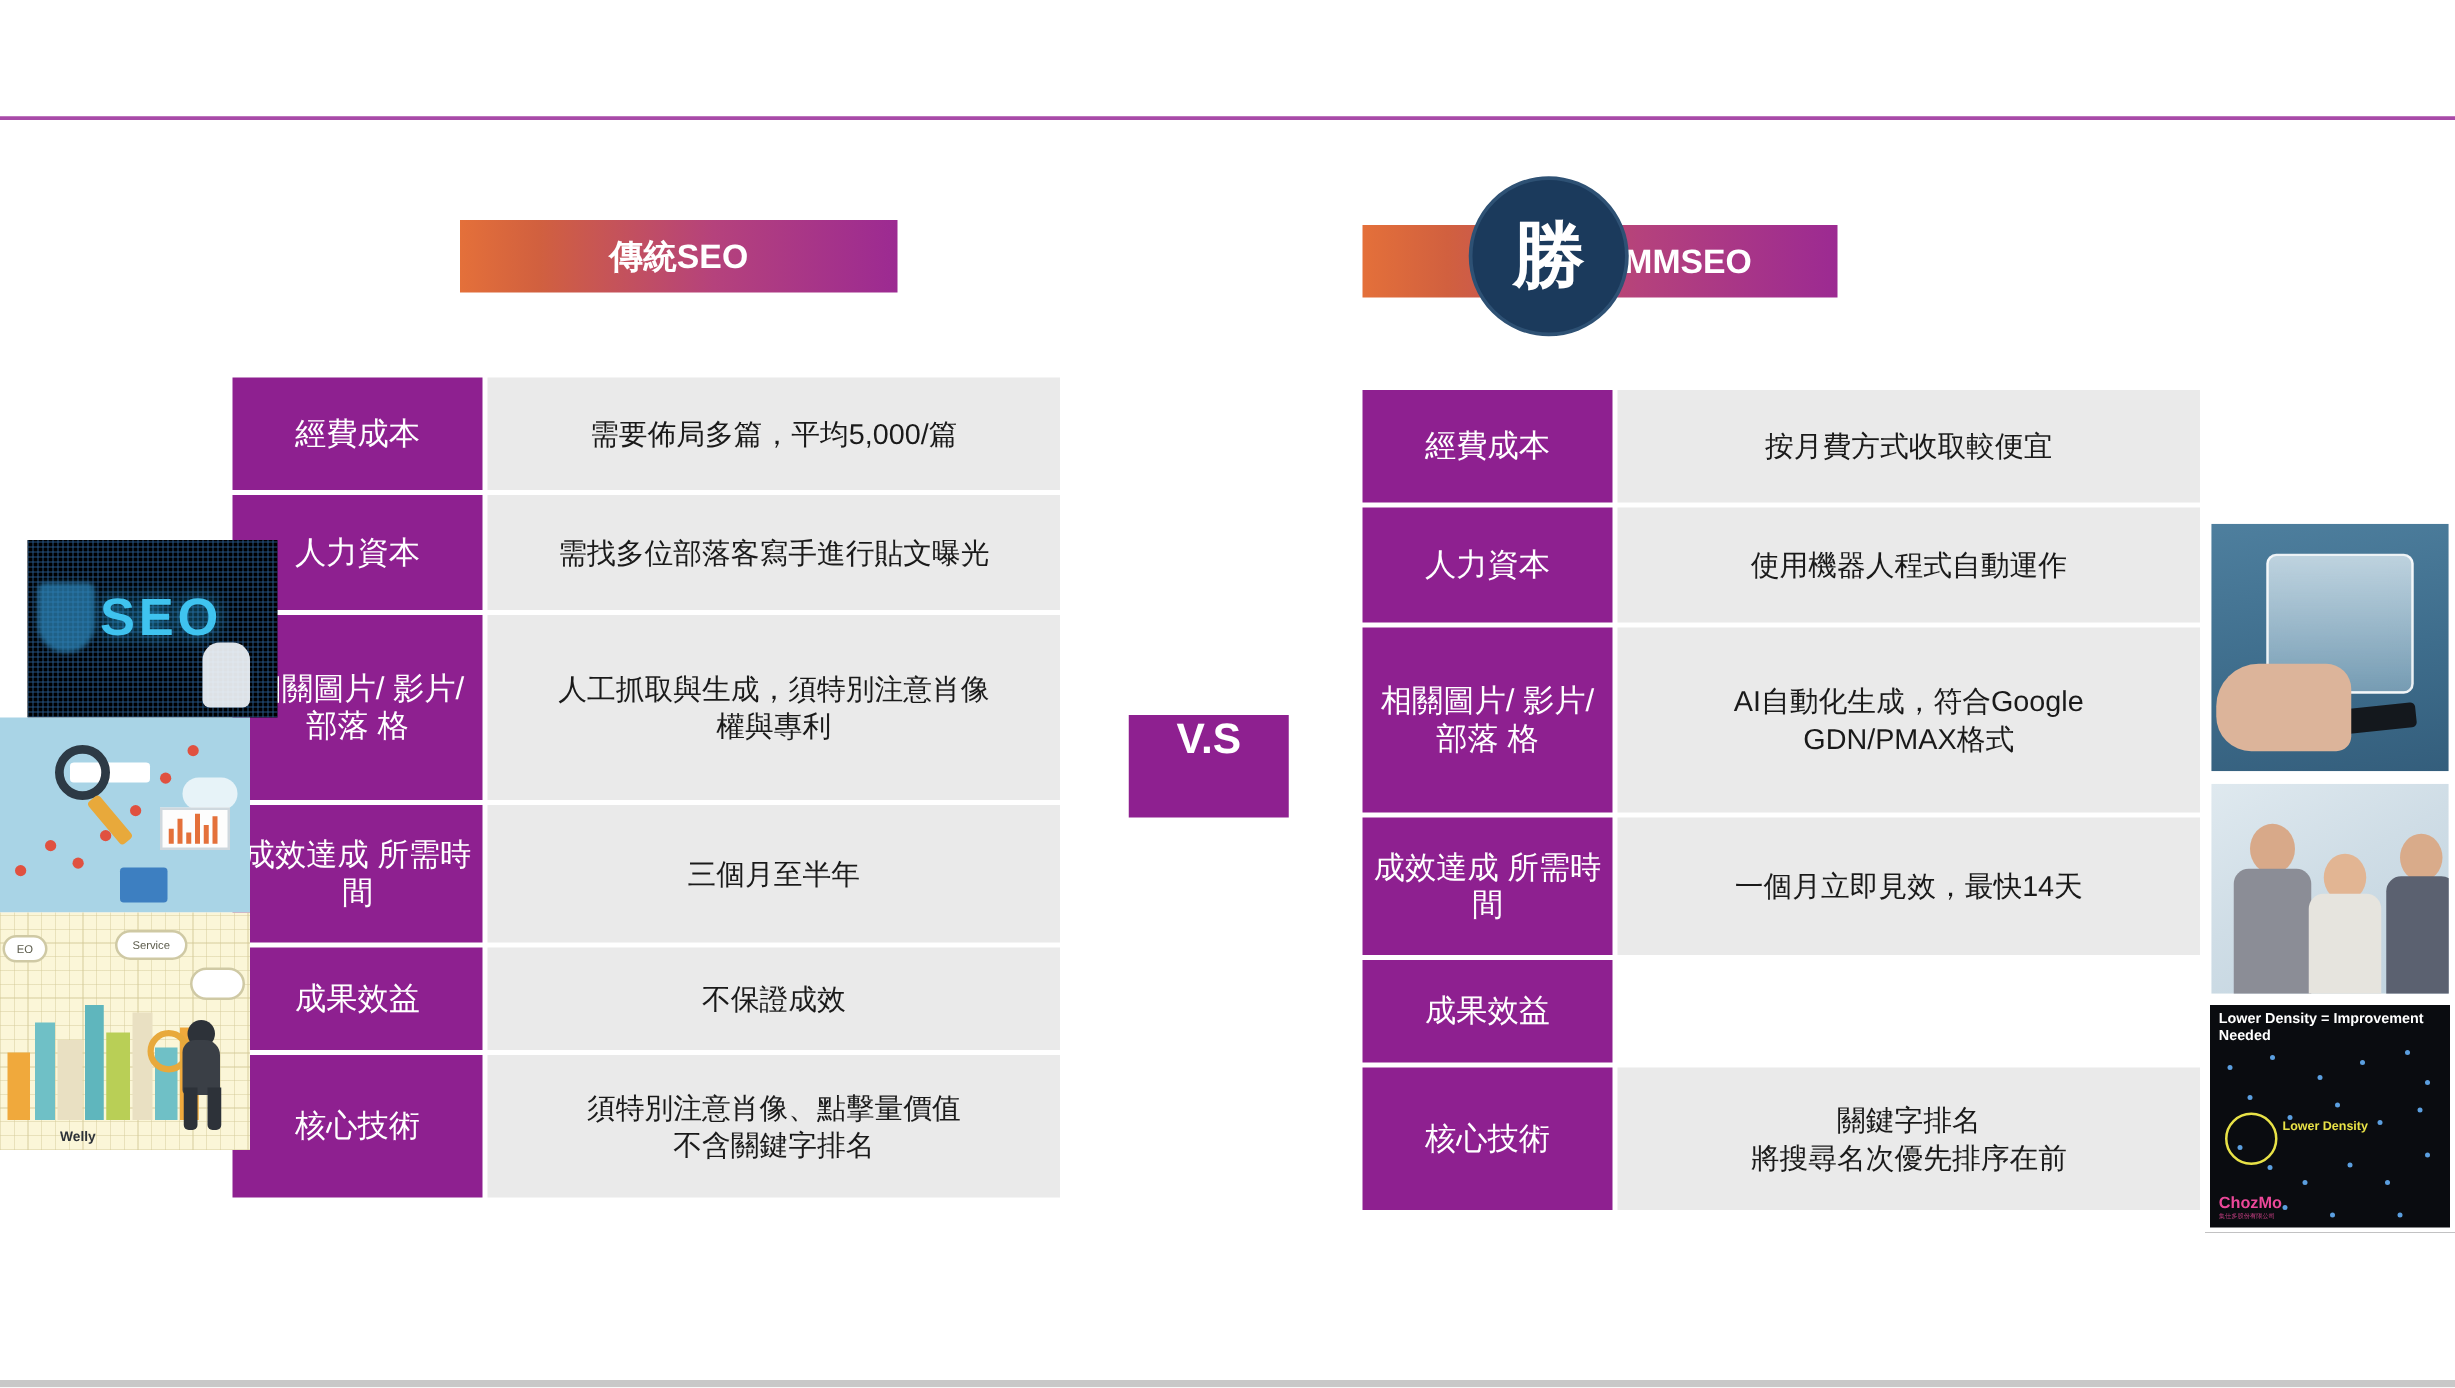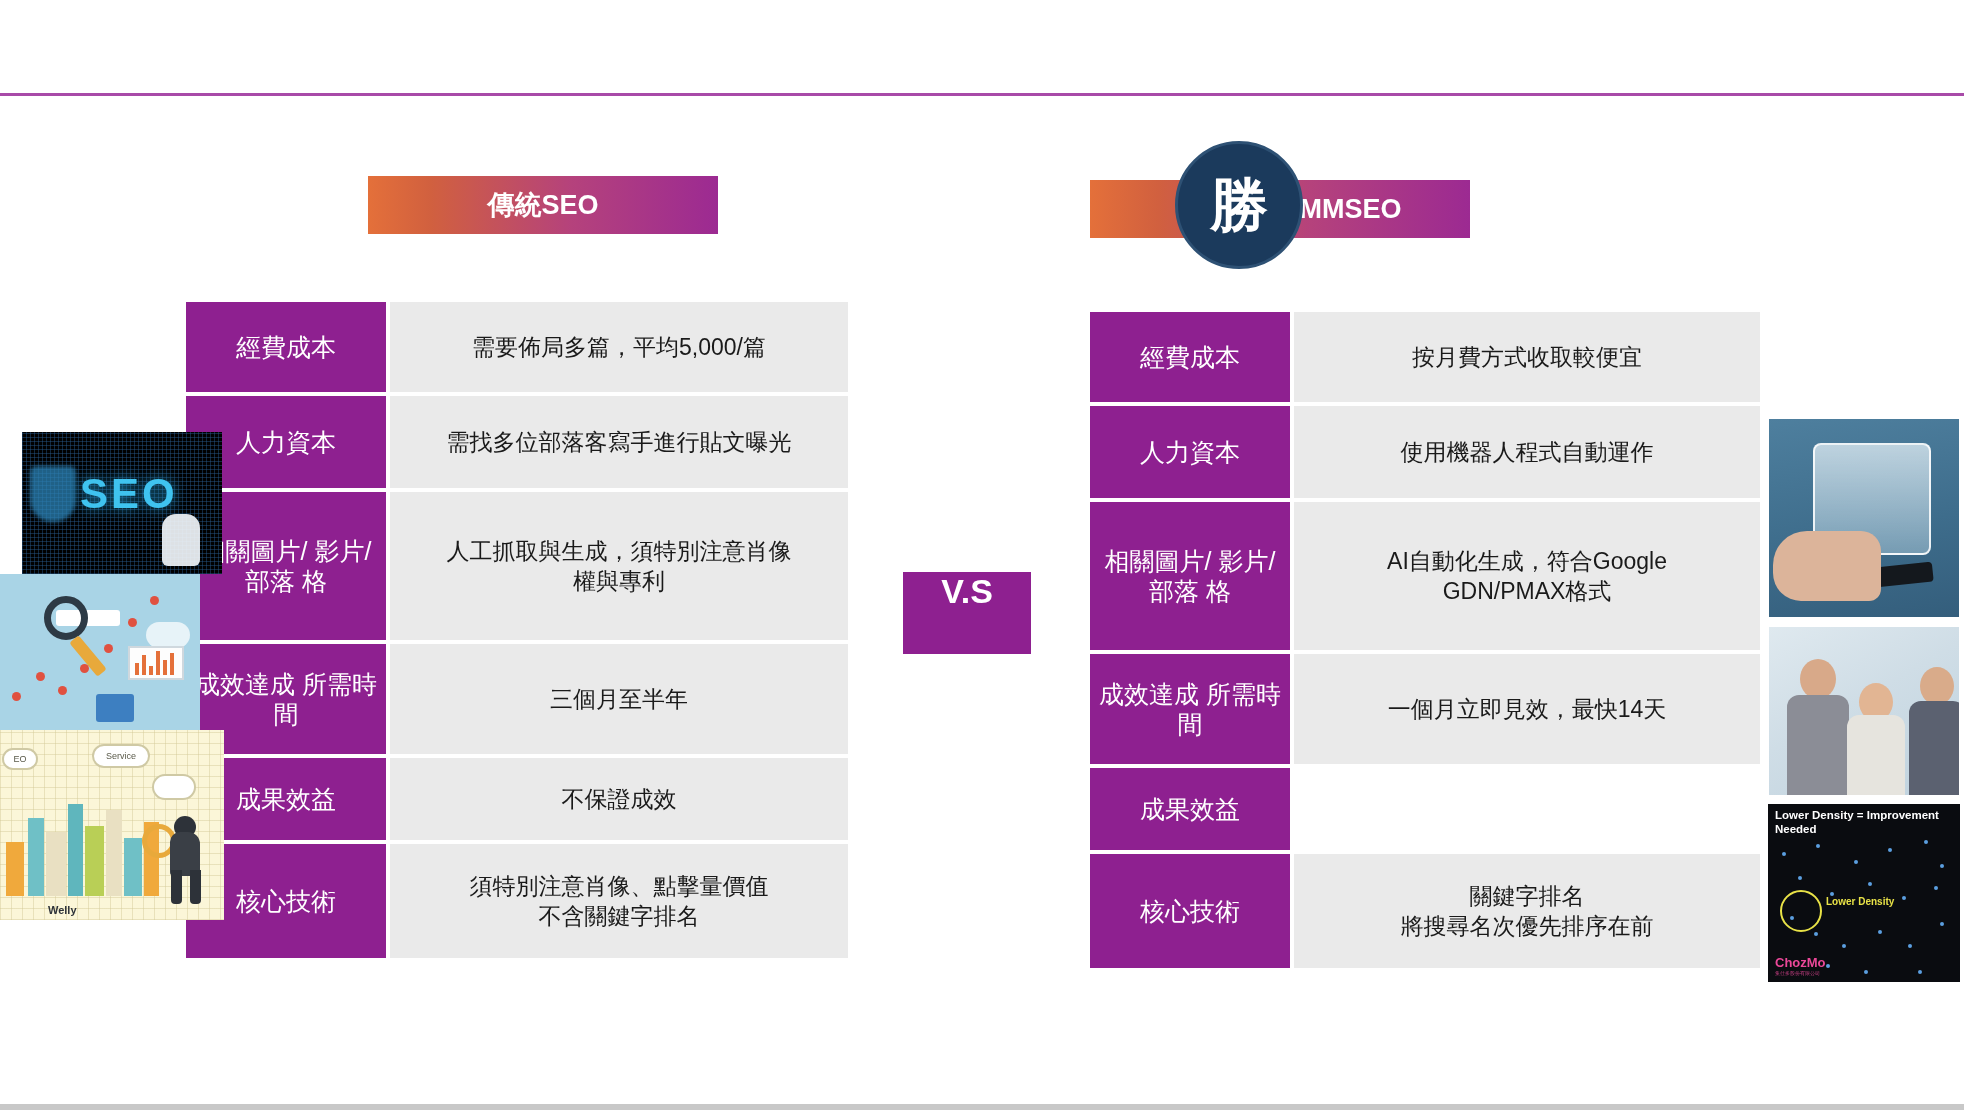--- a/index.html
+++ b/index.html
@@ -251,21 +251,21 @@
     background: #e7f3f8; border-radius: 14px;
   }
   .ig-folder {
     position: absolute; left: 96px; bottom: 8px;
     width: 38px; height: 28px;
     background: #3d7fc1; border-radius: 3px;
   }
 
   
   #img-city {
-    left: 0; top: 730px; width: 224px; height: 190px;
+    left: 0; top: 730px; width: 200px; height: 190px;
     background: #fbf6d8;
     background-image:
       repeating-linear-gradient(0deg, rgba(210,200,150,.45) 0 1px, transparent 1px 11px),
       repeating-linear-gradient(90deg, rgba(210,200,150,.45) 0 1px, transparent 1px 11px);
   }
   .city-b {
     position: absolute; bottom: 24px;
   }
   .city-person {
     position: absolute; right: 16px; bottom: 16px;

